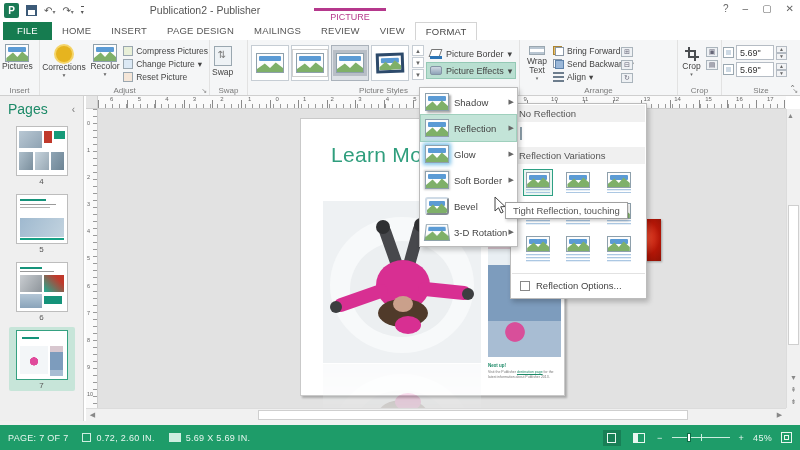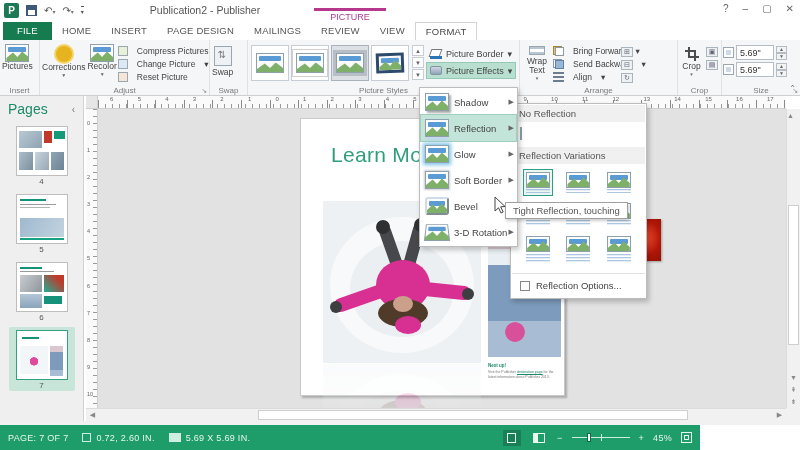--- a/index.html
+++ b/index.html
@@ -28,21 +28,21 @@
   .tab-selected{background:#fff;border:1px solid #d4d4d4;border-bottom:none;color:#444;}
 
   
   .ribbon{position:absolute;left:0;top:40px;width:800px;height:56px;background:#f5f6f7;border-bottom:1px solid #cfcfcf;display:flex;}
   .rgroup{position:relative;height:100%;border-right:1px solid #e2e2e2;padding:2px 1px 12px;display:flex;align-items:flex-start;}
   .rgroup-label{position:absolute;bottom:0;left:0;right:0;text-align:center;font-size:8px;color:#7a7a7a;}
   .launcher{position:absolute;bottom:1px;right:2px;font-size:7px;color:#888;line-height:1;}
   .bigbtn{display:flex;flex-direction:column;align-items:center;justify-content:flex-start;padding:2px 1px;height:42px;text-align:center;font-size:8.5px;line-height:1.15;color:#444;}
   .bigbtn .caret{font-size:5px;color:#666;}
   .stackcol{display:flex;flex-direction:column;justify-content:flex-start;gap:1px;padding-top:3px;}
-  .stackrow{display:flex;align-items:center;gap:9px;font-size:8.5px;white-space:nowrap;color:#444;height:12px;}
+  .stackrow{display:flex;align-items:center;gap:3px;font-size:8.5px;white-space:nowrap;color:#444;height:12px;}
   .tinyico{width:10px;height:10px;border:1px solid #9aa7b0;background:#e9f0d8;flex:none;}
   .tinyico.t2{background:#dce9f5;}
   .tinyico.t3{background:#f5e6d8;}
   .sunicon{width:16px;height:16px;border-radius:50%;background:#e6b41f;box-shadow:0 0 0 2px #f4d469;margin:2px 0 1px;}
   .pic{width:24px;height:18px;background:#fdfdfd;border:1px solid #8ea0ac;position:relative;overflow:hidden;flex:none;}
   .pic::before{content:"";position:absolute;left:2px;top:2px;right:2px;height:5px;background:#5b9bd5;border-radius:1px;}
   .pic::after{content:"";position:absolute;left:0;right:0;bottom:0;height:10px;background:#7fb069;clip-path:polygon(0 100%,0 70%,30% 15%,50% 60%,72% 5%,100% 60%,100% 100%);}
   .pic.small{width:24px;height:16px;}
   .globebadge{position:absolute;right:-3px;bottom:-3px;width:9px;height:9px;border-radius:50%;background:#4a89c8;border:1px solid #fff;}
   .swapicon{width:18px;height:20px;border:1px solid #9aa7b0;background:#eef2f5;position:relative;margin:2px 0;}
@@ -156,21 +156,21 @@
   .refl{width:24px;margin-top:1px;background:repeating-linear-gradient(180deg,#9dbede 0 1px,rgba(157,190,222,.3) 1px 2px,rgba(157,190,222,0) 2px 3px);opacity:.85;}
   .refl.r1{height:4px;} .refl.r2{height:6px;} .refl.r3{height:9px;margin-top:2px;}
   .opts-row{border-top:1px solid #e2e2e2;margin-top:2px;padding:6px 8px;display:flex;align-items:center;gap:6px;}
   .opts-ico{width:10px;height:10px;border:1px solid #888;background:#fff;flex:none;}
 
   .tooltip{position:absolute;left:505px;top:202px;background:#fff;border:1px solid #a0a0a0;box-shadow:1px 2px 3px rgba(0,0,0,.2);padding:2px 7px;font-size:9.5px;color:#555;white-space:nowrap;z-index:60;}
   .cursor{position:absolute;left:494px;top:196px;z-index:70;}
 
   
   .status-gap{position:absolute;left:0;top:421px;width:800px;height:4px;background:#f1f1f1;}
-  .statusbar{position:absolute;left:0;top:425px;width:700px;height:25px;background:#1e9c69;color:#e8f7f0;display:flex;align-items:center;font-size:9px;letter-spacing:.3px;}
+  .statusbar{position:absolute;left:0;top:425px;width:800px;height:25px;background:#1e9c69;color:#e8f7f0;display:flex;align-items:center;font-size:9px;letter-spacing:.3px;}
   .sb-left{display:flex;align-items:center;gap:14px;margin-left:8px;}
   .sb-item{display:flex;align-items:center;gap:5px;}
   .sb-ico-obj{width:9px;height:9px;border:1px solid #cdeee0;}
   .sb-ico-size{width:12px;height:9px;background:#cdeee0;border:1px solid #cdeee0;}
   .sb-right{margin-left:auto;margin-right:8px;display:flex;align-items:center;gap:9px;}
   .viewbtn{width:18px;height:16px;display:flex;align-items:center;justify-content:center;}
   .viewbtn.active{background:rgba(0,0,0,.18);}
   .vb-glyph{width:9px;height:10px;border:1px solid #e8f7f0;background:transparent;}
   .vb-glyph.spread{width:12px;border-left:5px solid #e8f7f0;}
   .zoomtrack{position:relative;width:58px;height:1px;background:#cdeee0;}

